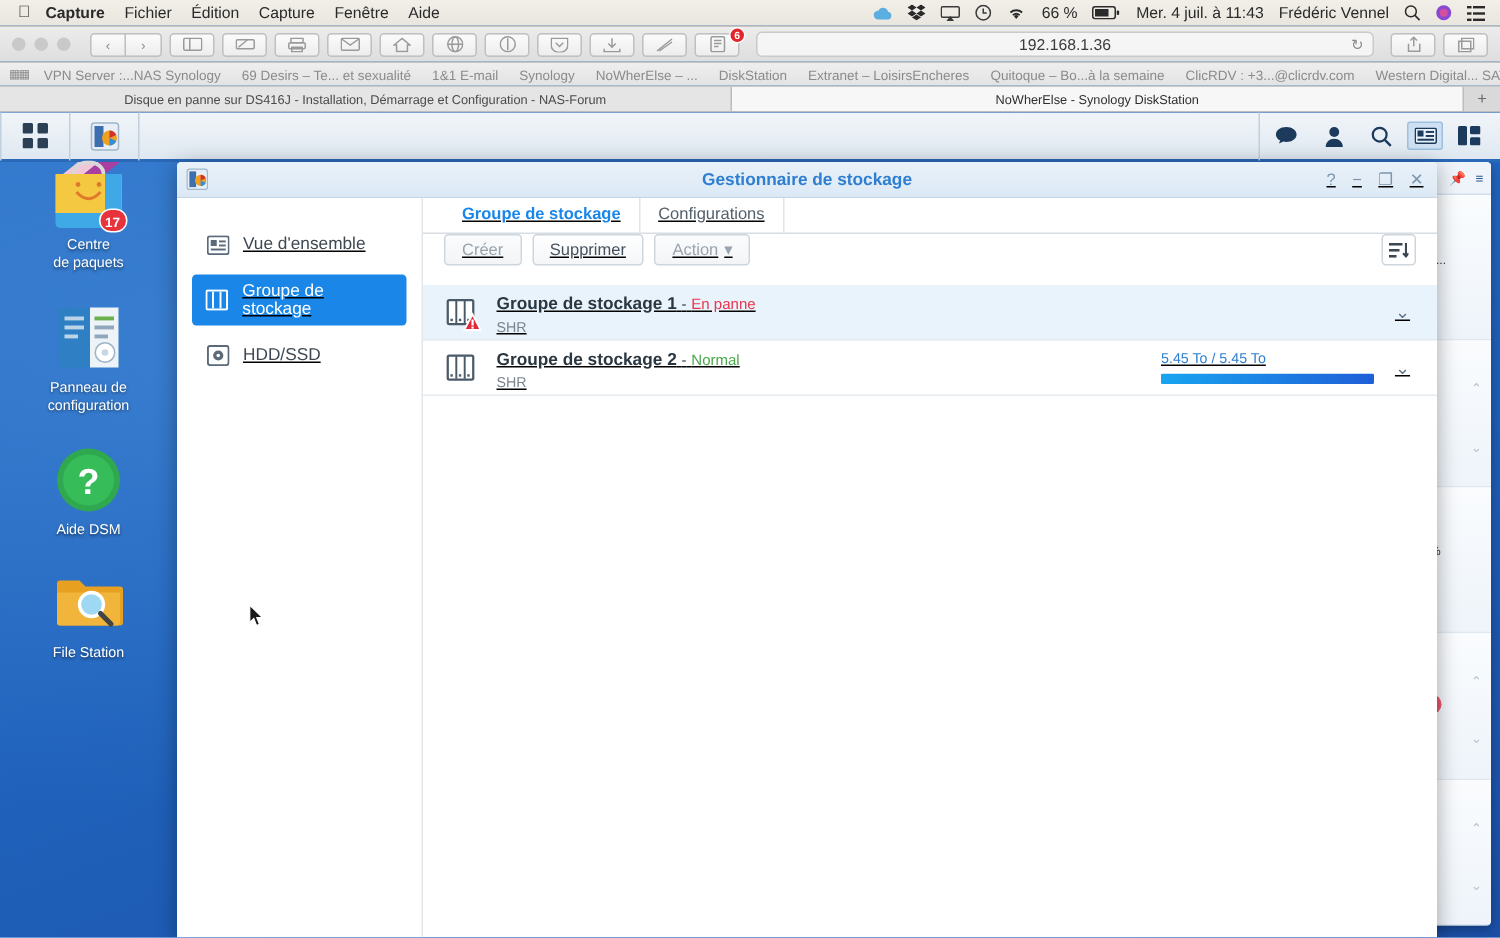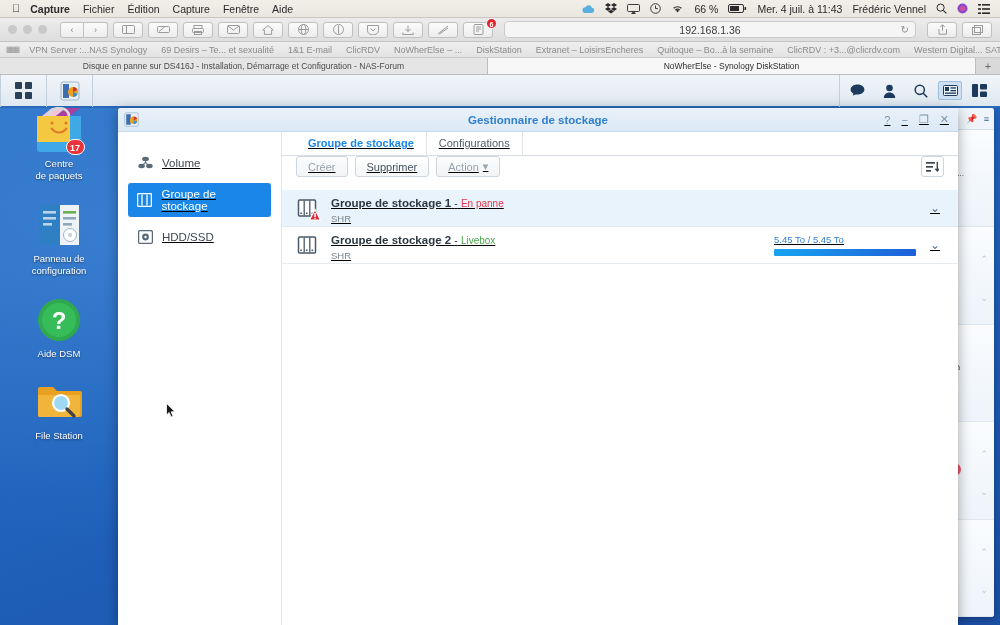--- a/index.html
+++ b/index.html
@@ -401,21 +401,21 @@
         <rect x="2.5" y="0.5" width="8" height="7" fill="none" stroke="#9a9a9a"></rect>
       </svg>
   </span>
 </div>
 
 <div class="bmbar">
   <span class="grid">▦▦</span>
   <span class="bm">VPN Server :...NAS Synology</span>
   <span class="bm">69 Desirs – Te... et sexualité</span>
   <span class="bm">1&amp;1 E-mail</span>
-  <span class="bm">ClicRDV</span>
+  <span class="bm">Synology</span>
   <span class="bm">NoWherElse – ...</span>
   <span class="bm">DiskStation</span>
   <span class="bm">Extranet – LoisirsEncheres</span>
   <span class="bm">Quitoque – Bo...à la semaine</span>
   <span class="bm">ClicRDV : +3...@clicrdv.com</span>
   <span class="bm">Western Digital... SATA III) ...</span>
 
 </div>
 
 <div class="tabbar">
@@ -603,32 +603,29 @@
         <span>❐</span>
         <span>✕</span>
       </span>
     </div>
 
     <div class="win-body">
 
       <div class="sm-sidebar">
         <div class="sm-nav">
           <span class="ni">
-            <svg width="15" height="14" viewBox="0 0 15 14">
-                <g fill="#5a6a78">
-                  <ellipse cx="7.5" cy="3" rx="3.4" ry="2.2"></ellipse>
-                  <ellipse cx="3.6" cy="10" rx="3.3" ry="2.2"></ellipse>
-                  <ellipse cx="11.4" cy="10" rx="3.3" ry="2.2"></ellipse>
-                </g>
-                <g stroke="#5a6a78" stroke-width="1">
-                  <path d="M7.5 5v2M6 7H9M6 7v1.5M9 7v1.5"></path>
-                </g>
+            <svg width="15" height="13" viewBox="0 0 15 13">
+                <rect x="0.5" y="0.5" width="14" height="12" rx="1.5" fill="none" stroke="#5a6a78" stroke-width="1.2"></rect>
+                <rect x="2.5" y="3" width="4" height="4" fill="#5a6a78"></rect>
+                <rect x="8" y="3.3" width="4.5" height="1.3" fill="#5a6a78"></rect>
+                <rect x="8" y="6" width="4.5" height="1.3" fill="#5a6a78"></rect>
+                <rect x="2.5" y="8.7" width="10" height="1.3" fill="#5a6a78"></rect>
               </svg>
           </span>
-          <span>Volume</span>
+          <span>Vue d'ensemble</span>
         </div>
         <div class="sm-nav active">
           <span class="ni">
             <svg width="15" height="14" viewBox="0 0 15 14">
                 <rect x="0.6" y="0.6" width="13.8" height="12.8" rx="1" fill="none" stroke="#fff" stroke-width="1.4"></rect>
                 <g stroke="#fff" stroke-width="1.3">
                   <line x1="5" y1="1.5" x2="5" y2="12.5"></line>
                   <line x1="10" y1="1.5" x2="10" y2="12.5"></line>
                 </g>
               </svg>
@@ -715,21 +712,21 @@
                     <rect x="4.3" y="16.5" width="1.6" height="1.6"></rect>
                     <rect x="9.9" y="16.5" width="1.6" height="1.6"></rect>
                     <rect x="15.5" y="16.5" width="1.6" height="1.6"></rect>
                   </g>
               </svg>
             </span>
             <span class="pool-info">
               <span class="pool-name">
                 <span>Groupe de stockage 2</span>
                 <span class="state">-</span>
-                <span class="state ok">Livebox</span>
+                <span class="state ok">Normal</span>
               </span>
               <div class="pool-sub">SHR</div>
             </span>
             <span class="pool-cap">
               <div class="cap-txt">5.45 To / 5.45 To</div>
               <div class="cap-bar">
                 <div class="cap-fill" style="width: 100%;"></div>
               </div>
             </span>
             <span class="chev">⌄</span>

